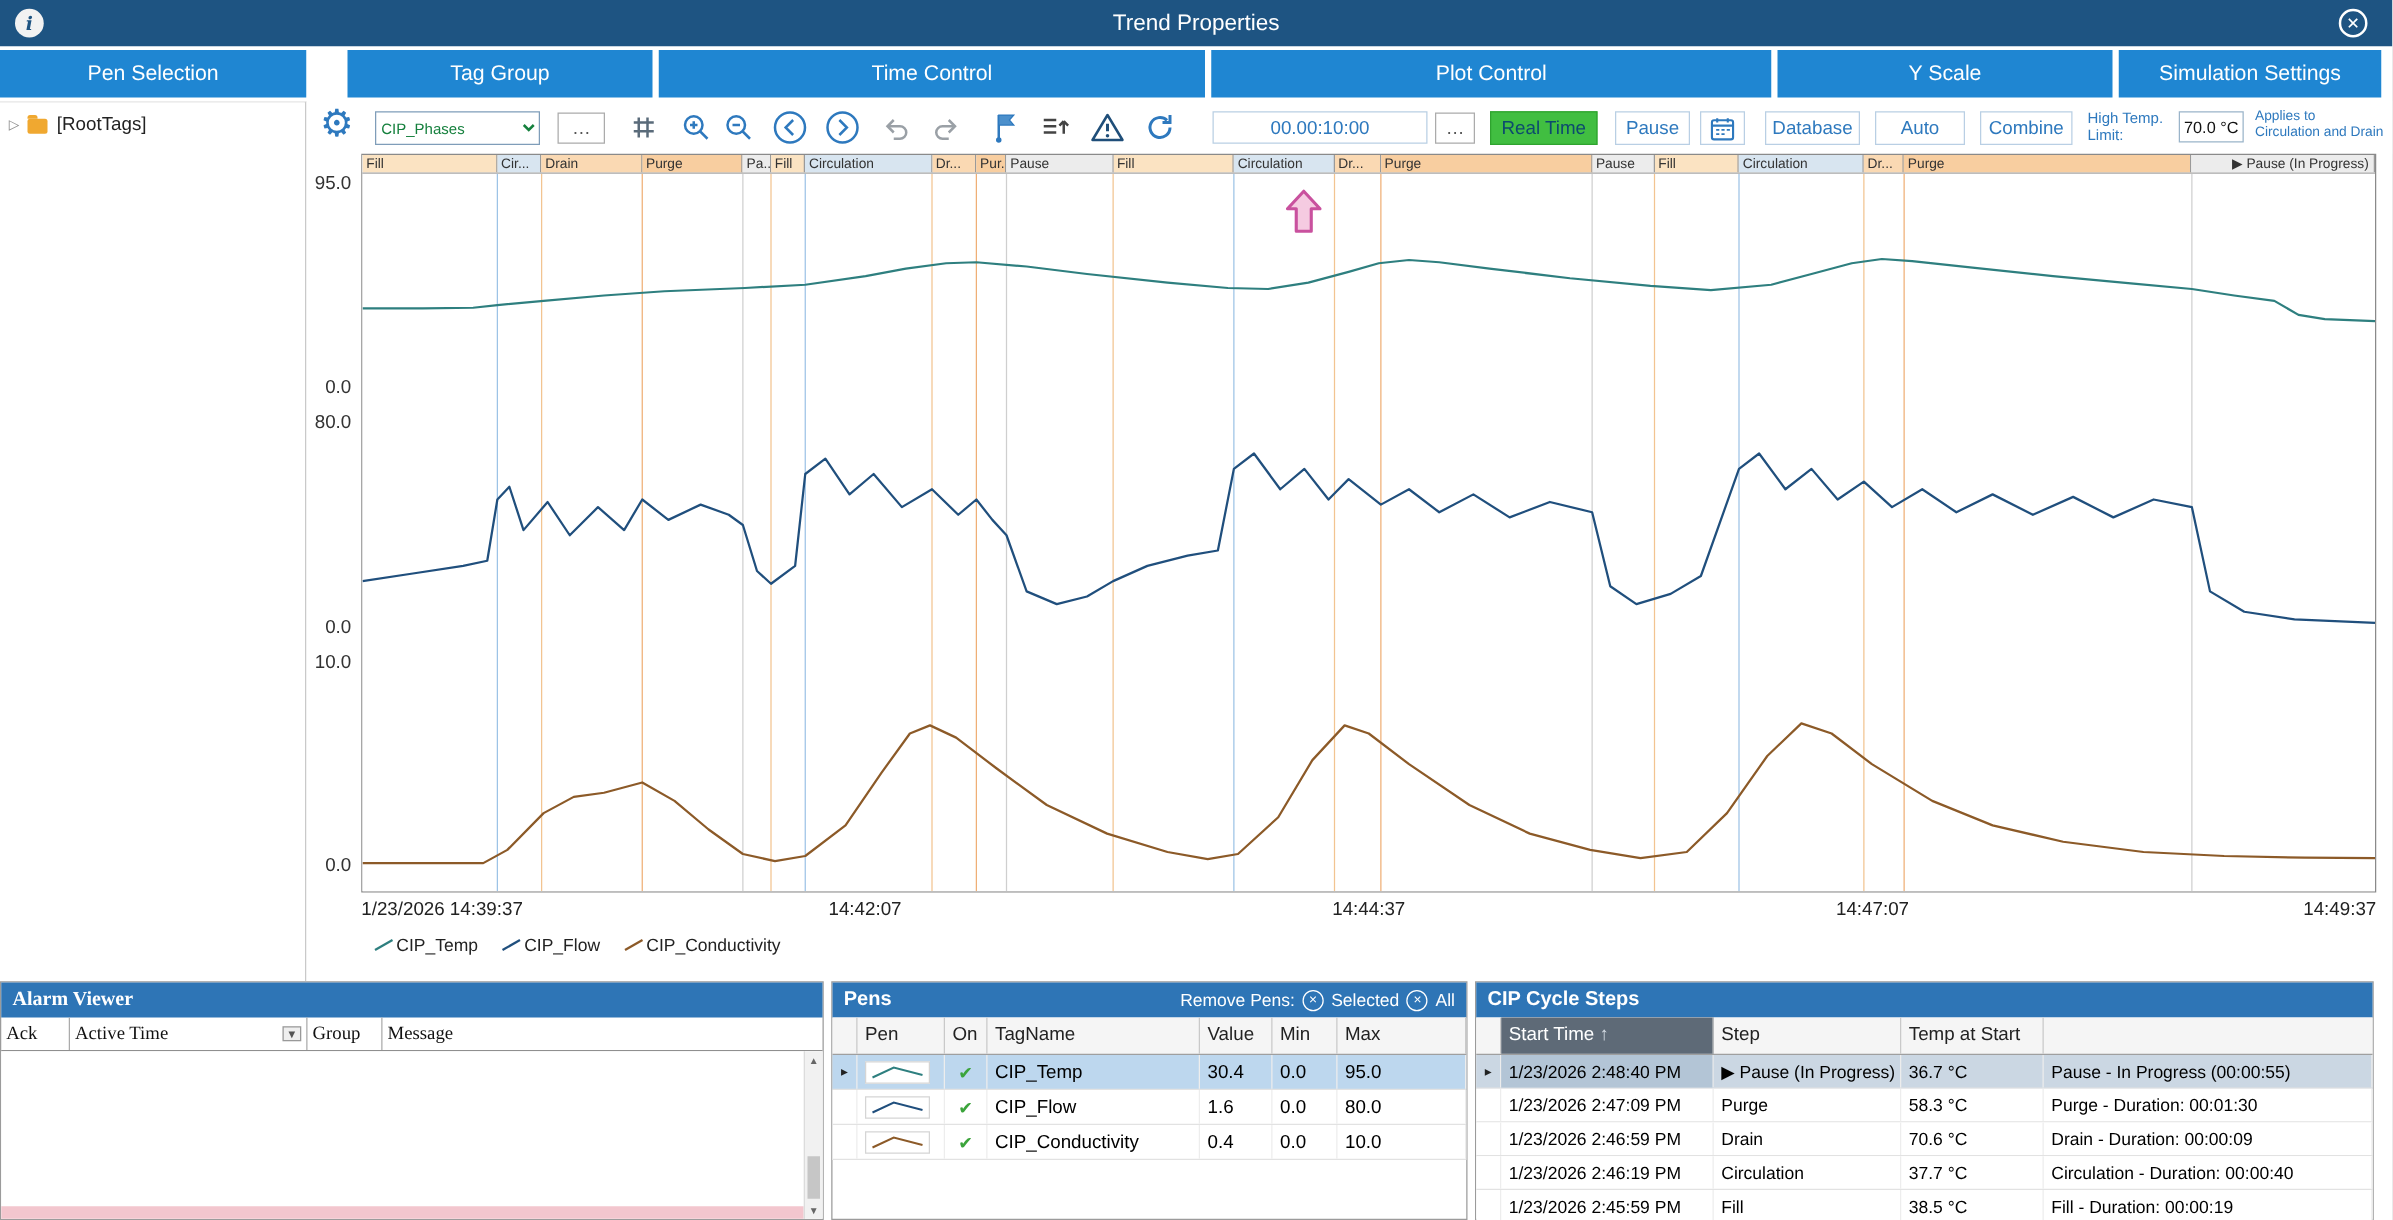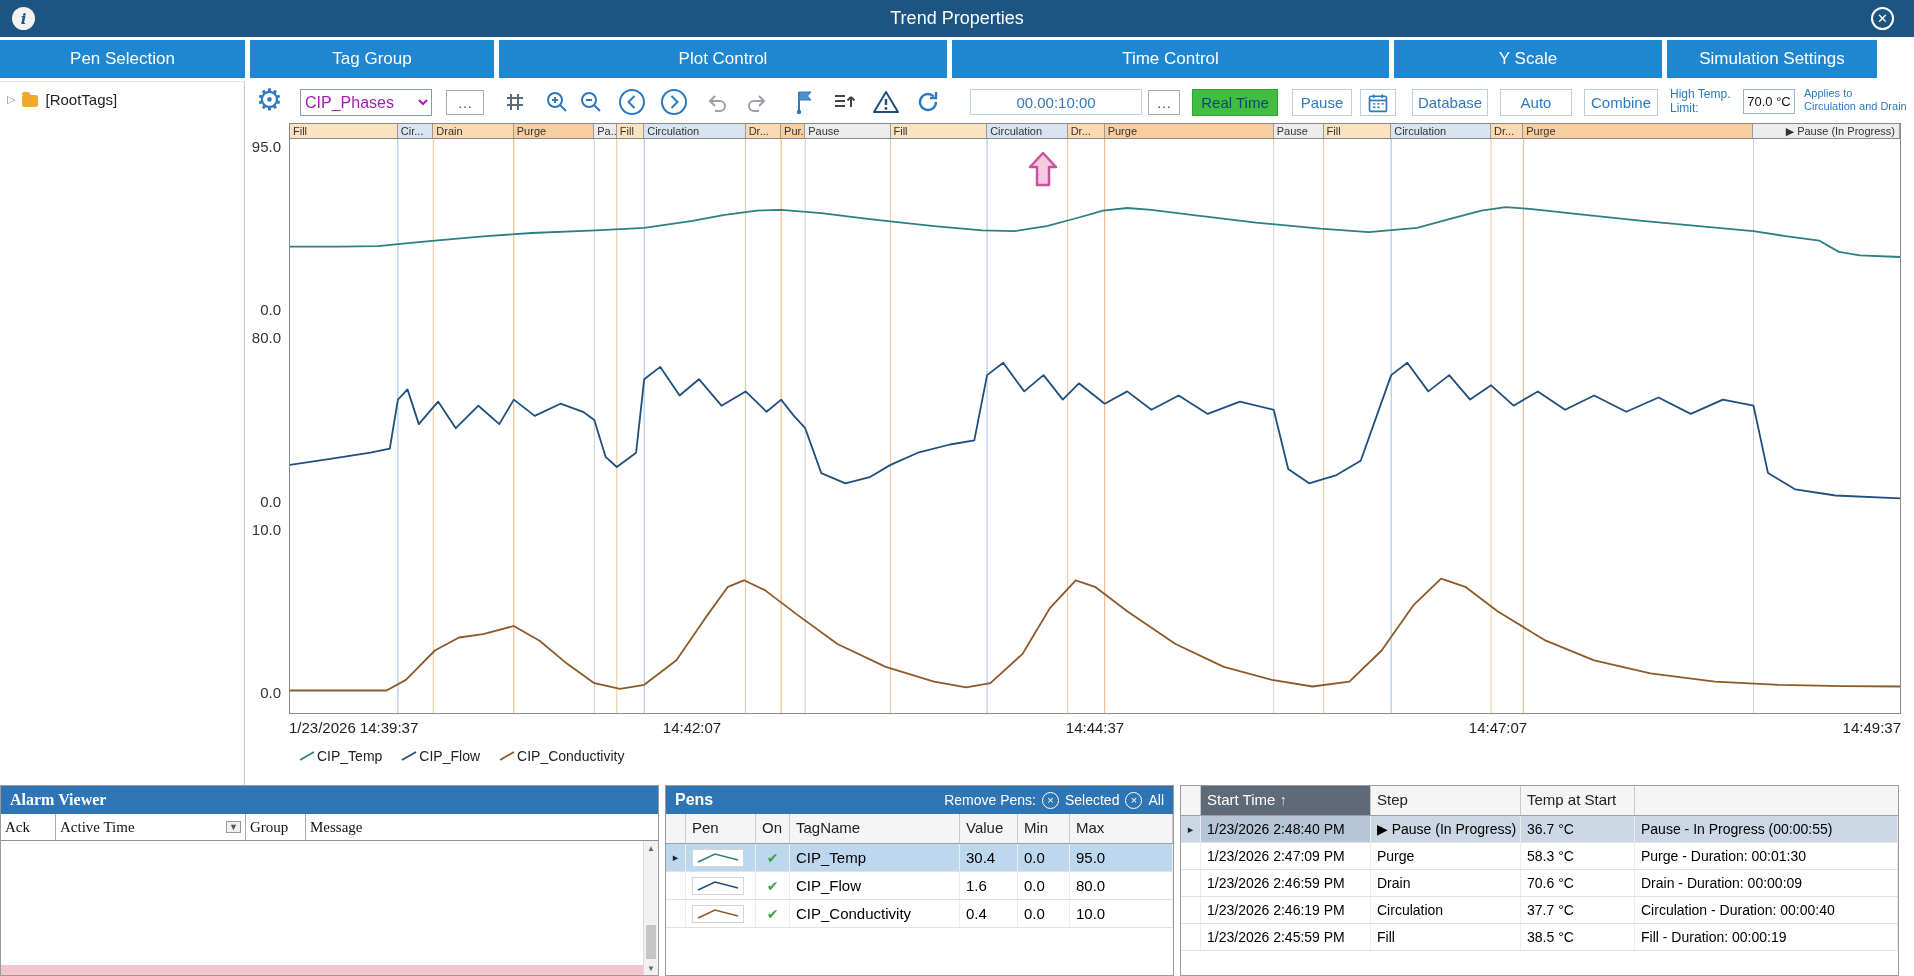--- a/index.html
+++ b/index.html
@@ -21,21 +21,21 @@
   .tree-panel{position:absolute;top:81px;left:0;width:245px;height:704px;background:#fff;border-right:1px solid #C9C9C9;border-top:1px solid #E6E6E6;}
   .tree-item{display:flex;align-items:center;gap:7px;padding:9px 7px;font-size:15px;color:#222;cursor:pointer;}
   .expander{color:#8A8A8A;font-size:11px;}
   .folder{width:16px;height:12px;background:#F0A830;border-radius:2px;position:relative;margin-top:2px;flex:0 0 auto;}
   .folder::before{content:"";position:absolute;top:-3px;left:0;width:8px;height:3px;background:#F0A830;border-radius:2px 2px 0 0;}
 
   
   .toolbar{position:absolute;top:81px;left:246px;right:0;height:42px;background:#fff;}
   .toolbar>*{position:absolute;}
   .gear{font-family:"DejaVu Sans",sans-serif;font-size:30px;color:#2E79BE;line-height:30px;cursor:pointer;}
-  .tag-select{font-size:16px;font-family:inherit;border:1px solid #7F9DB9;background:#fff;color:#a21caf;}
+  .tag-select{font-size:12px;font-family:inherit;border:1px solid #7F9DB9;background:#fff;color:#15803d;}
   .tb-btn{display:flex;align-items:center;justify-content:center;background:#fff;border:1px solid #B9CFE4;color:#2E79BE;font-size:15px;cursor:pointer;}
   .tb-btn.gray{border-color:#ABABAB;color:#555;font-size:15px;}
   .tb-btn.green{background:#41BE41;border-color:#2FA32F;color:#0c4a6e;}
   .icon-btn{display:flex;align-items:center;justify-content:center;background:none;border:none;cursor:pointer;}
   .time-field{border:1px solid #B9CFE4;color:#2E79BE;font-size:15px;text-align:center;font-family:inherit;background:#fff;}
   .temp-input{border:1px solid #9AB4C9;color:#111;font-size:13px;text-align:center;font-family:inherit;background:#fff;}
   .blue-note{color:#2E79BE;line-height:1.2;}
 
   
   .y-axis{position:absolute;left:234px;top:139px;width:52px;height:574px;}
@@ -91,23 +91,23 @@
 <div class="window">
 
   <div class="titlebar">
     <div class="info-badge">i</div>
     <div class="title">Trend Properties</div>
     <div class="close-btn">✕</div>
   </div>
 
   <div class="tab-bar" id="tab-bar">
       <div class="tab" style="width: 245px;">Pen Selection</div>
-      <div class="tab" style="width: 244px;">Tag Group</div>
+      <div class="tab" style="width: 244px; margin-left: 28px;">Tag Group</div>
+      <div class="tab" style="width: 437px;">Time Control</div>
       <div class="tab" style="width: 448px;">Plot Control</div>
-      <div class="tab" style="width: 437px;">Time Control</div>
       <div class="tab" style="width: 268px;">Y Scale</div>
       <div class="tab" style="width: 210px;">Simulation Settings</div>
     </div>
 
   <div class="tree-panel">
     <div class="tree-item">
       <span class="expander">▷</span>
       <span class="folder"></span>
       <span>[RootTags]</span>
     </div>
@@ -408,20 +408,23 @@
           </div>
           <div class="cell" style="width:170px">CIP_Conductivity</div>
           <div class="cell" style="width:58px">0.4</div>
           <div class="cell" style="width:52px">0.0</div>
           <div class="cell" style="flex:1">10.0</div>
         </div>
       </div>
   </div>
 
   <div class="panel" id="cip-panel">
+    <div class="panel-header">
+      <span>CIP Cycle Steps</span>
+    </div>
     <div id="cip-table">
         <div class="tbl-header">
           <div class="cell" style="width: 20px;"></div>
           <div class="cell dark" style="width: 170px;">Start Time <span style="color:#D6DEE6">↑</span></div>
           <div class="cell" style="width: 150px;">Step</div>
           <div class="cell" style="width: 114px;">Temp at Start</div>
         </div>
         <div class="tbl-row selected">
           <div class="cell indicator" style="width:20px">▸</div>
           <div class="cell start" style="width:170px">1/23/2026 2:48:40 PM</div>

